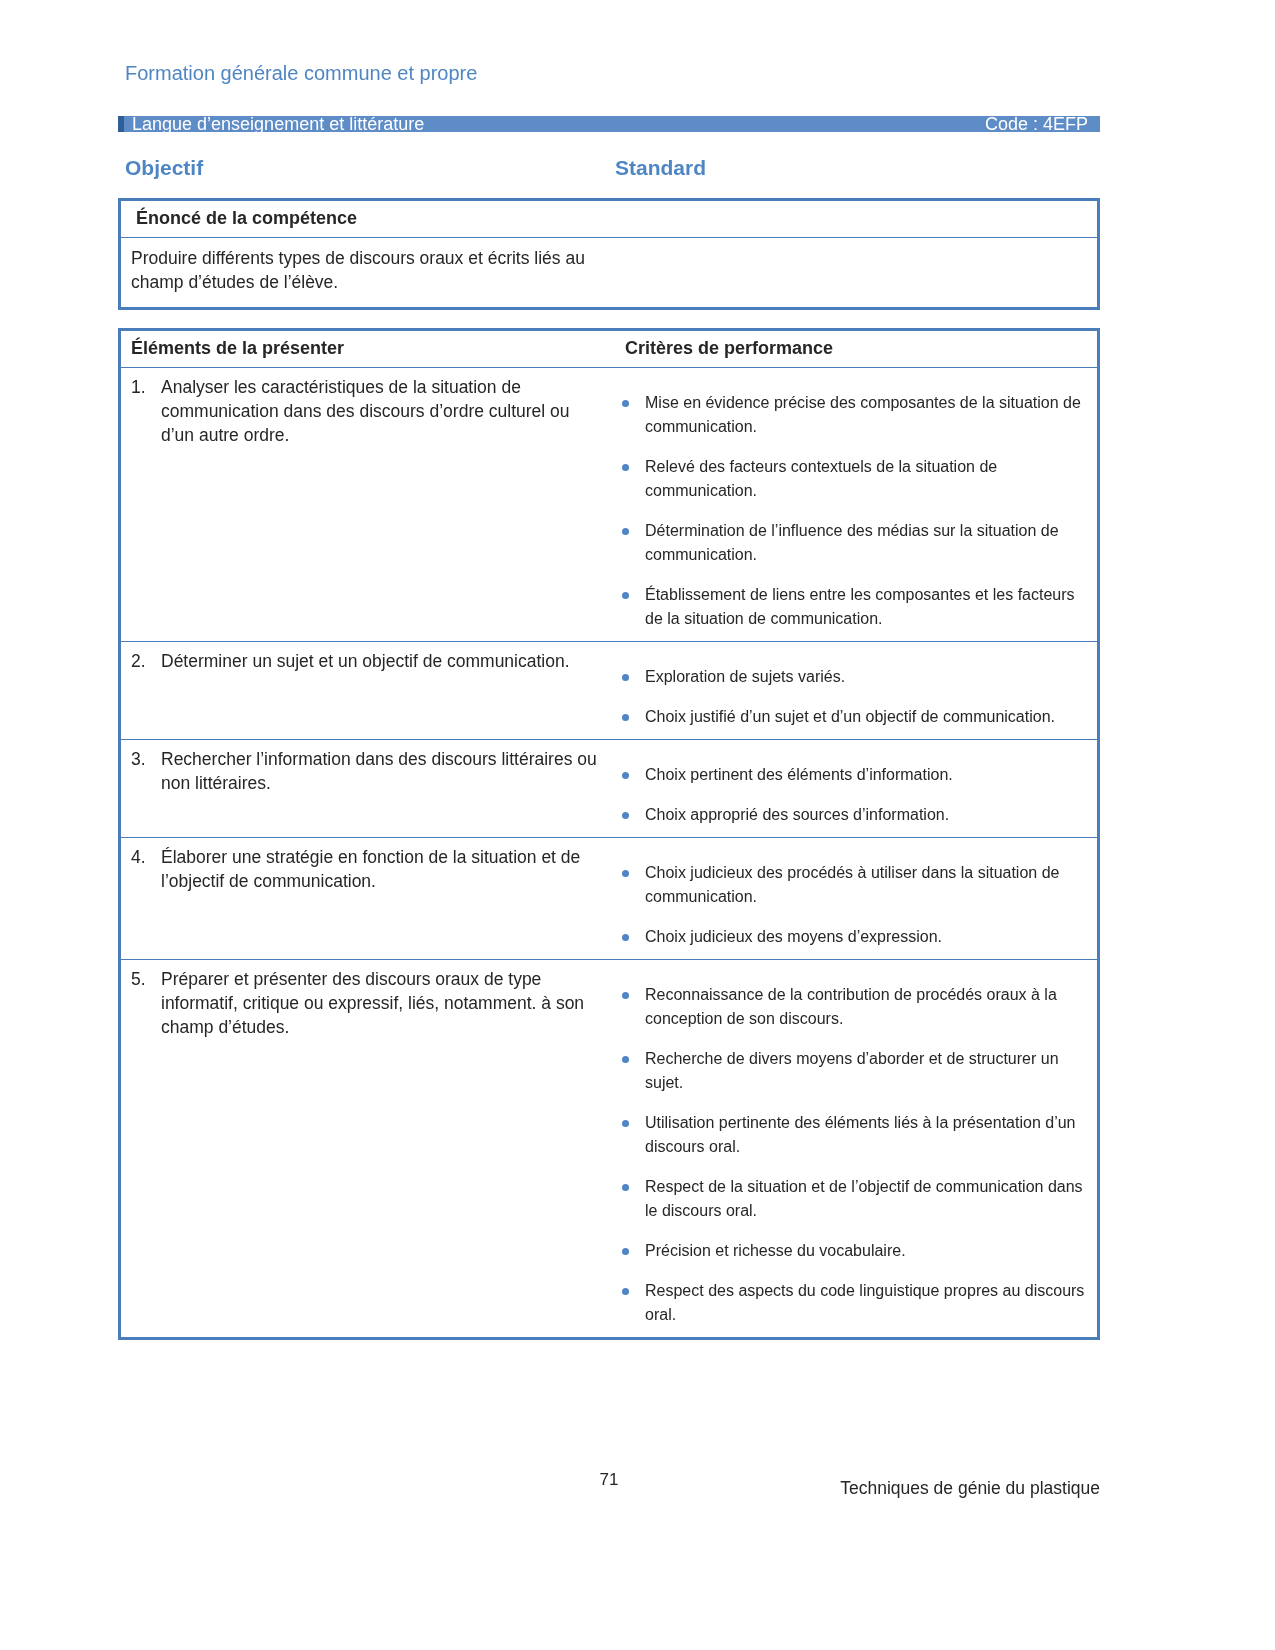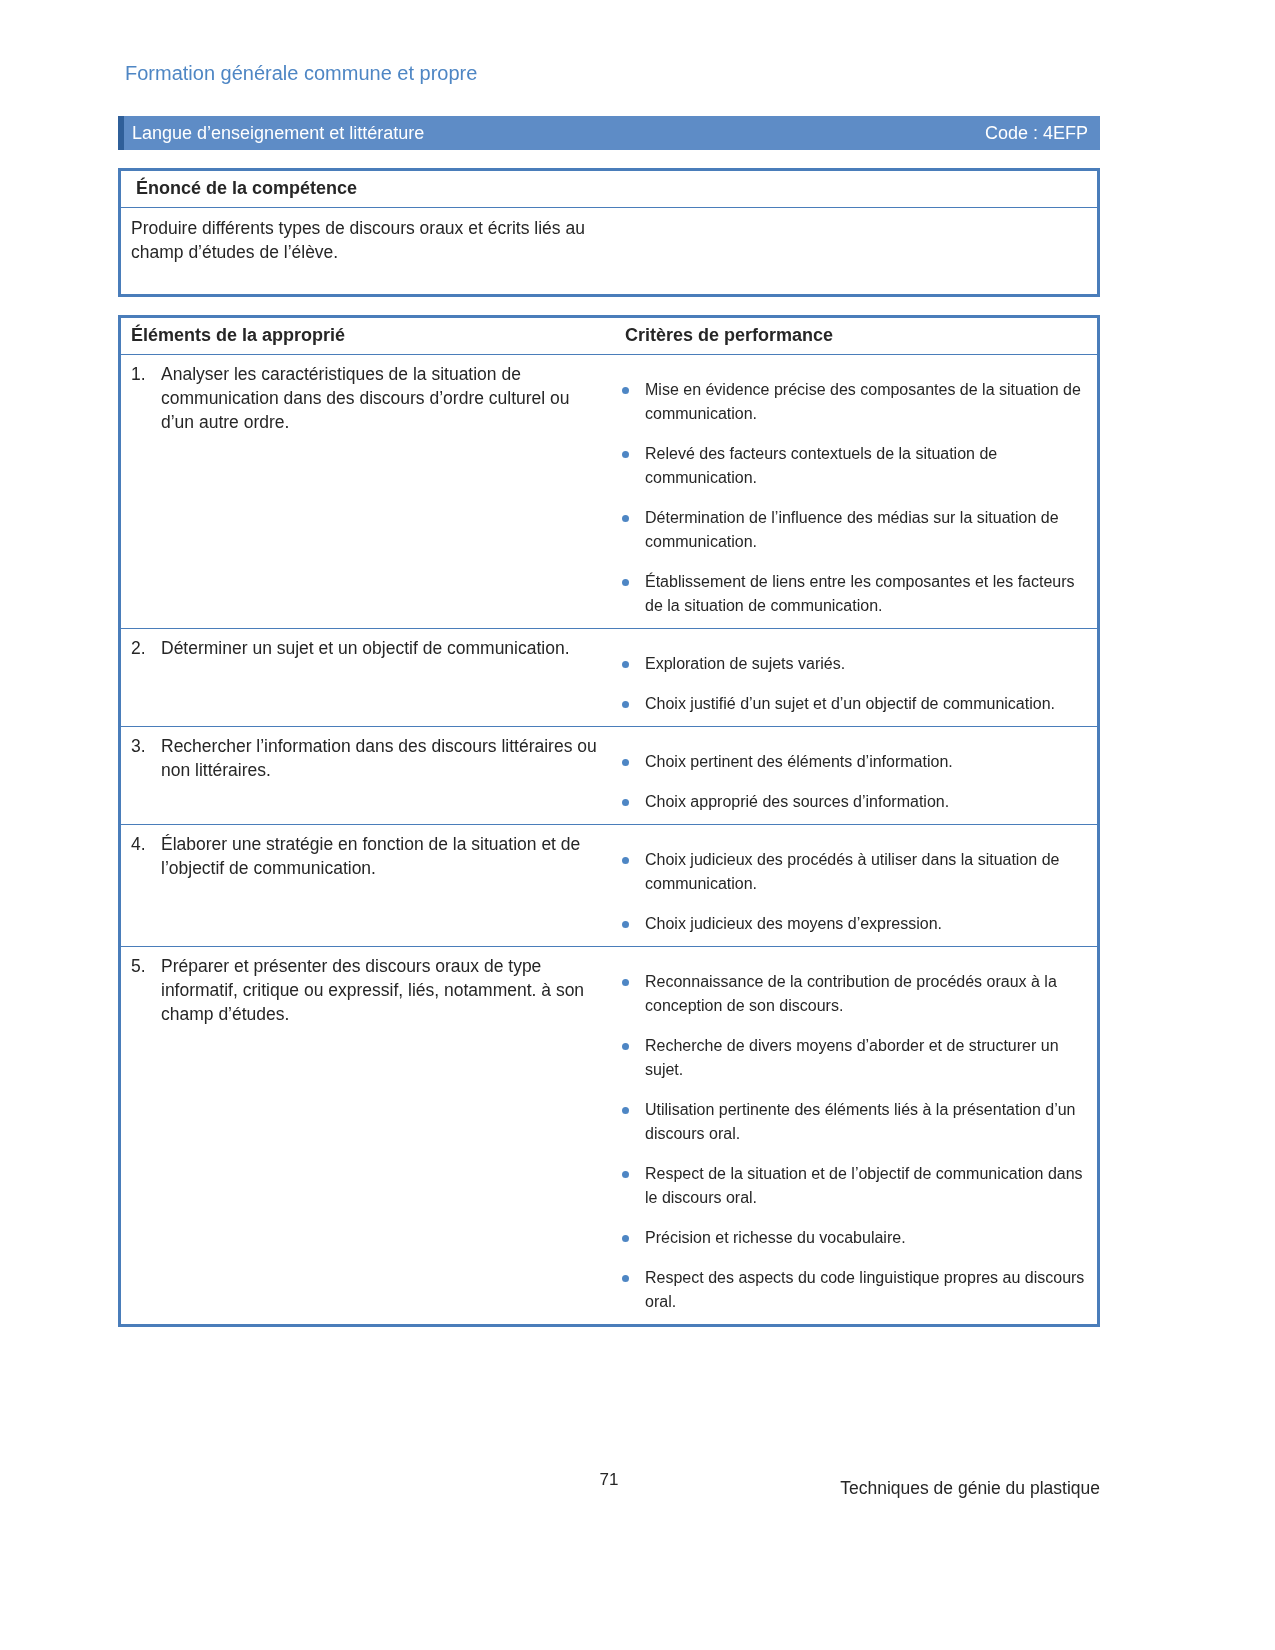--- a/index.html
+++ b/index.html
@@ -22,21 +22,21 @@
 
   .doc-header {
     margin-top: 62px;
     padding-left: 7px;
     color: var(--accent);
     font-size: 20px;
   }
 
   .banner {
     margin-top: 31px;
-    height: 34px;
+    height: 16px;
     background: var(--banner);
     border-left: 6px solid var(--banner-dark);
     color: #ffffff;
     font-size: 18px;
     display: flex;
     align-items: center;
     justify-content: space-between;
     padding: 0 12px 0 8px;
   }
 
@@ -55,21 +55,21 @@
     margin-top: 18px;
     background: #fff;
   }
   .box-header {
     font-weight: bold;
     font-size: 18px;
     padding: 7px 15px 8px;
     border-bottom: 1.5px solid var(--border);
   }
   .enonce-body {
-    padding: 8px 10px 30px;
+    padding: 8px 10px 13px;
     font-size: 17.5px;
     line-height: 24px;
   }
   .enonce-body .constrain { display: block; max-width: 480px; }
 
   .table-header-row { display: flex; border-bottom: 1.5px solid var(--border); }
   .th-cell { font-weight: bold; font-size: 18px; padding: 7px 10px 8px; }
   .th-left { width: 494px; flex: none; }
   .th-right { flex: 1; }
 
@@ -130,31 +130,35 @@
 <div class="page">
   <div class="content">
 
     <div class="doc-header">Formation générale commune et propre</div>
 
     <div class="banner">
       <span>Langue d’enseignement et littérature</span>
       <span>Code : 4EFP</span>
     </div>
 
+    <div class="col-heads">
+      <div class="col-left">Objectif</div>
+      <div class="col-right">Standard</div>
+    </div>
 
     <div class="box">
       <div class="box-header">Énoncé de la compétence</div>
       <div class="enonce-body">
         <span class="constrain">Produire différents types de discours oraux et écrits liés au champ d’études de l’élève.</span>
       </div>
     </div>
 
     <div class="box">
       <div class="table-header-row">
-        <div class="th-cell th-left">Éléments de la approprié</div>
+        <div class="th-cell th-left">Éléments de la présenter</div>
         <div class="th-cell th-right">Critères de performance</div>
       </div>
       <div id="rows-container">
           <div class="trow">
             <div class="cell-left">
               <span class="num">1.</span>
               <span class="etxt">Analyser les caractéristiques de la situation de communication dans des discours d’ordre culturel ou d’un autre ordre.</span>
             </div>
             <div class="cell-right">
               <ul class="crit-list">

